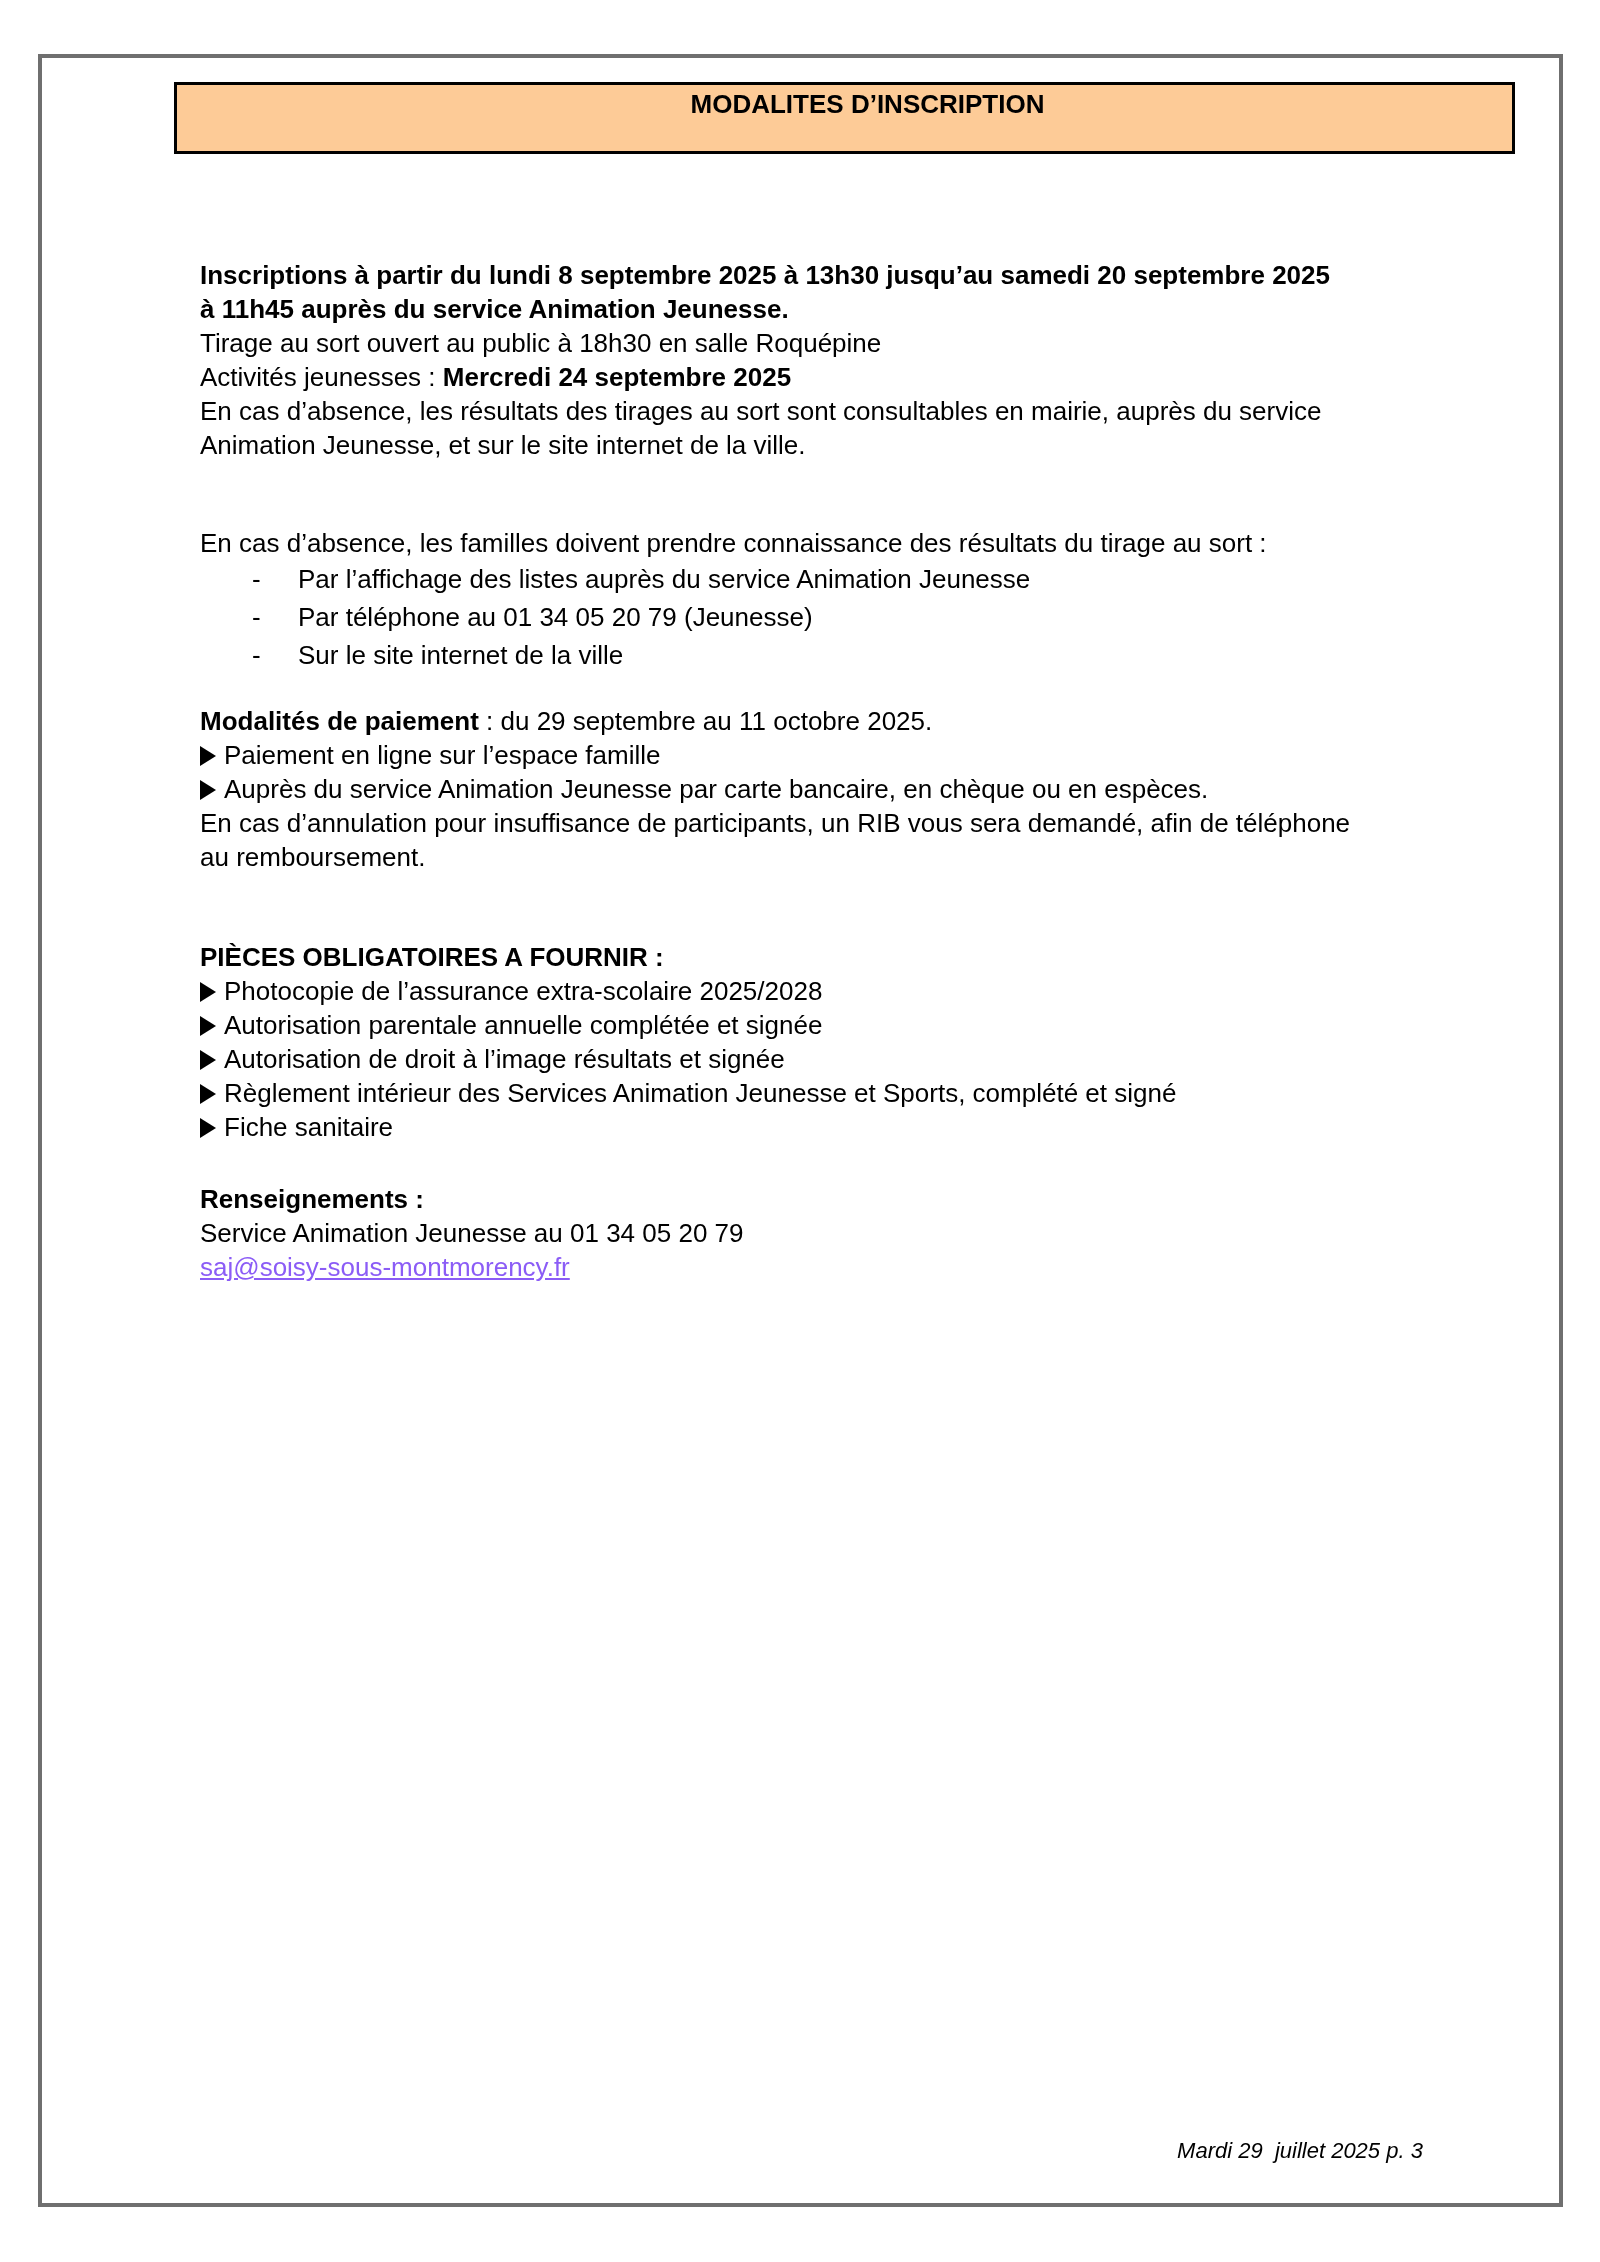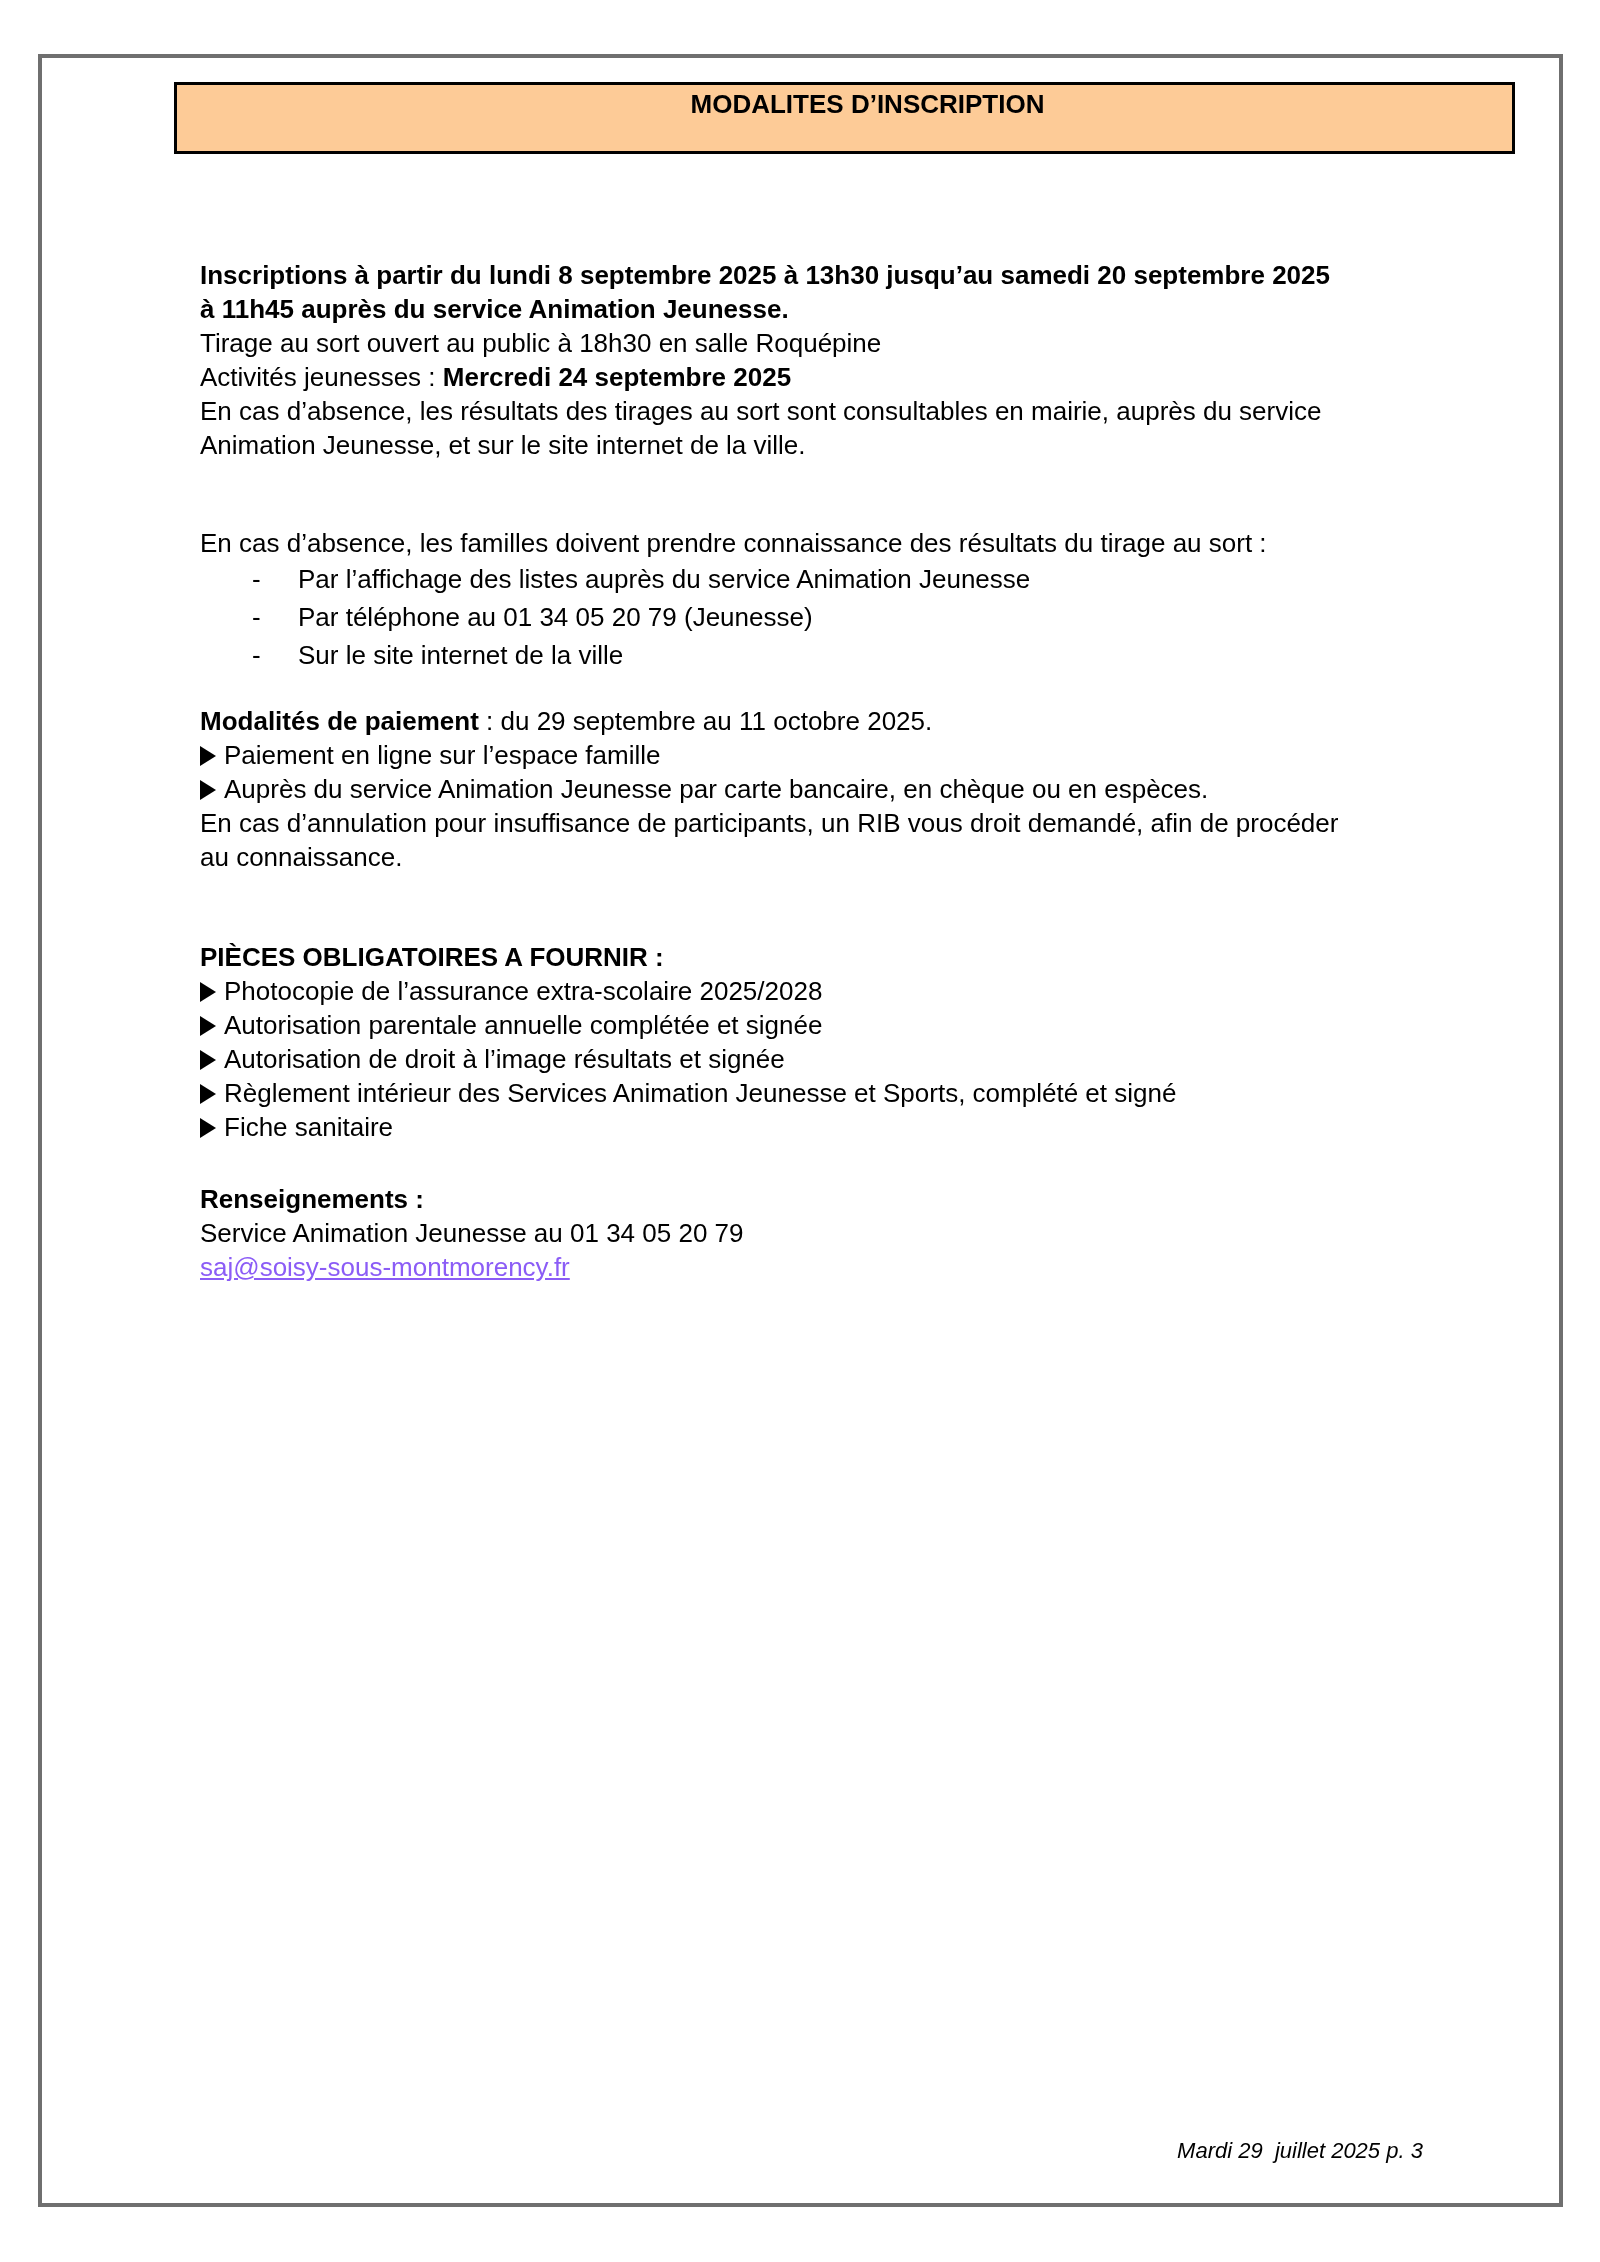--- a/index.html
+++ b/index.html
@@ -70,22 +70,22 @@
       <li><span class="dash">-</span><span>Sur le site internet de la ville</span></li>
     </ul>
   </section>
 
   <div class="gap-sm" style="height:30px;"></div>
 
   <section>
     <p class="p"><span class="b">Modalités de paiement</span><span> : du 29 septembre au 11 octobre 2025.</span></p>
     <p class="p"><span class="arrow"></span><span>Paiement en ligne sur l’espace famille</span></p>
     <p class="p"><span class="arrow"></span><span>Auprès du service Animation Jeunesse par carte bancaire, en chèque ou en espèces.</span></p>
-    <p class="p">En cas d’annulation pour insuffisance de participants, un RIB vous droit demandé, afin de procéder</p>
-    <p class="p">au connaissance.</p>
+    <p class="p">En cas d’annulation pour insuffisance de participants, un RIB vous sera demandé, afin de téléphone</p>
+    <p class="p">au remboursement.</p>
   </section>
 
   <div class="gap-lg" style="height:66px;"></div>
 
   <section>
     <p class="p b">PIÈCES OBLIGATOIRES A FOURNIR :</p>
     <p class="p"><span class="arrow"></span><span>Photocopie de l’assurance extra-scolaire 2025/2028</span></p>
     <p class="p"><span class="arrow"></span><span>Autorisation parentale annuelle complétée et signée</span></p>
     <p class="p"><span class="arrow"></span><span>Autorisation de droit à l’image résultats et signée</span></p>
     <p class="p"><span class="arrow"></span><span>Règlement intérieur des Services Animation Jeunesse et Sports, complété et signé</span></p>

